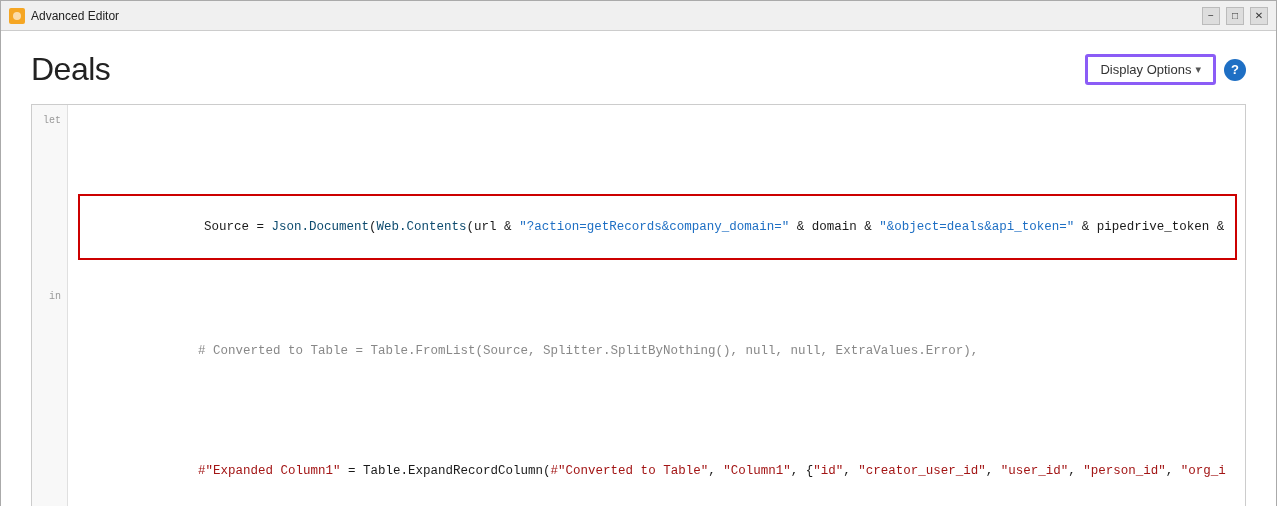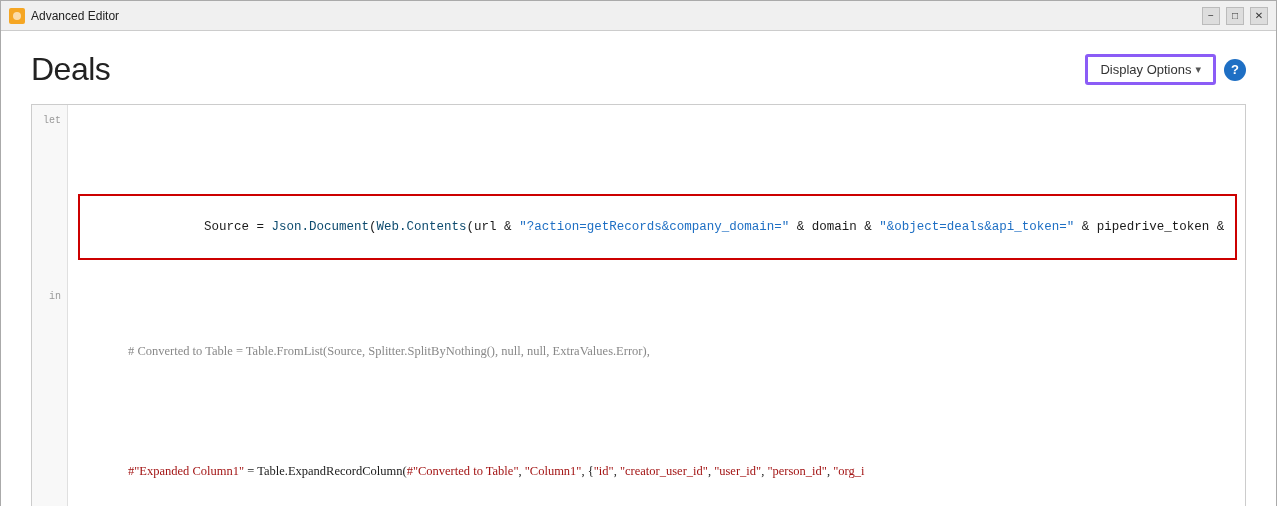--- a/index.html
+++ b/index.html
@@ -168,21 +168,20 @@
     .code-lines {
       padding: 8px 8px 8px 10px;
       white-space: pre;
       overflow-x: auto;
       flex: 1;
     }
 
     .code-line {
       display: block;
       min-height: 1.6em;
-      font-family: Liberation Serif, serif;
     }
     .fn { color: #0c4a6e; }
     .str { color: #a31515; }
     .str-blue { color: #1e6fc4; }
     .comment-text { color: #888; }
     .plain { color: #1a1a1a; }
 
     .source-line-box {
       display: block;
       border: 2px solid #cc0000;

